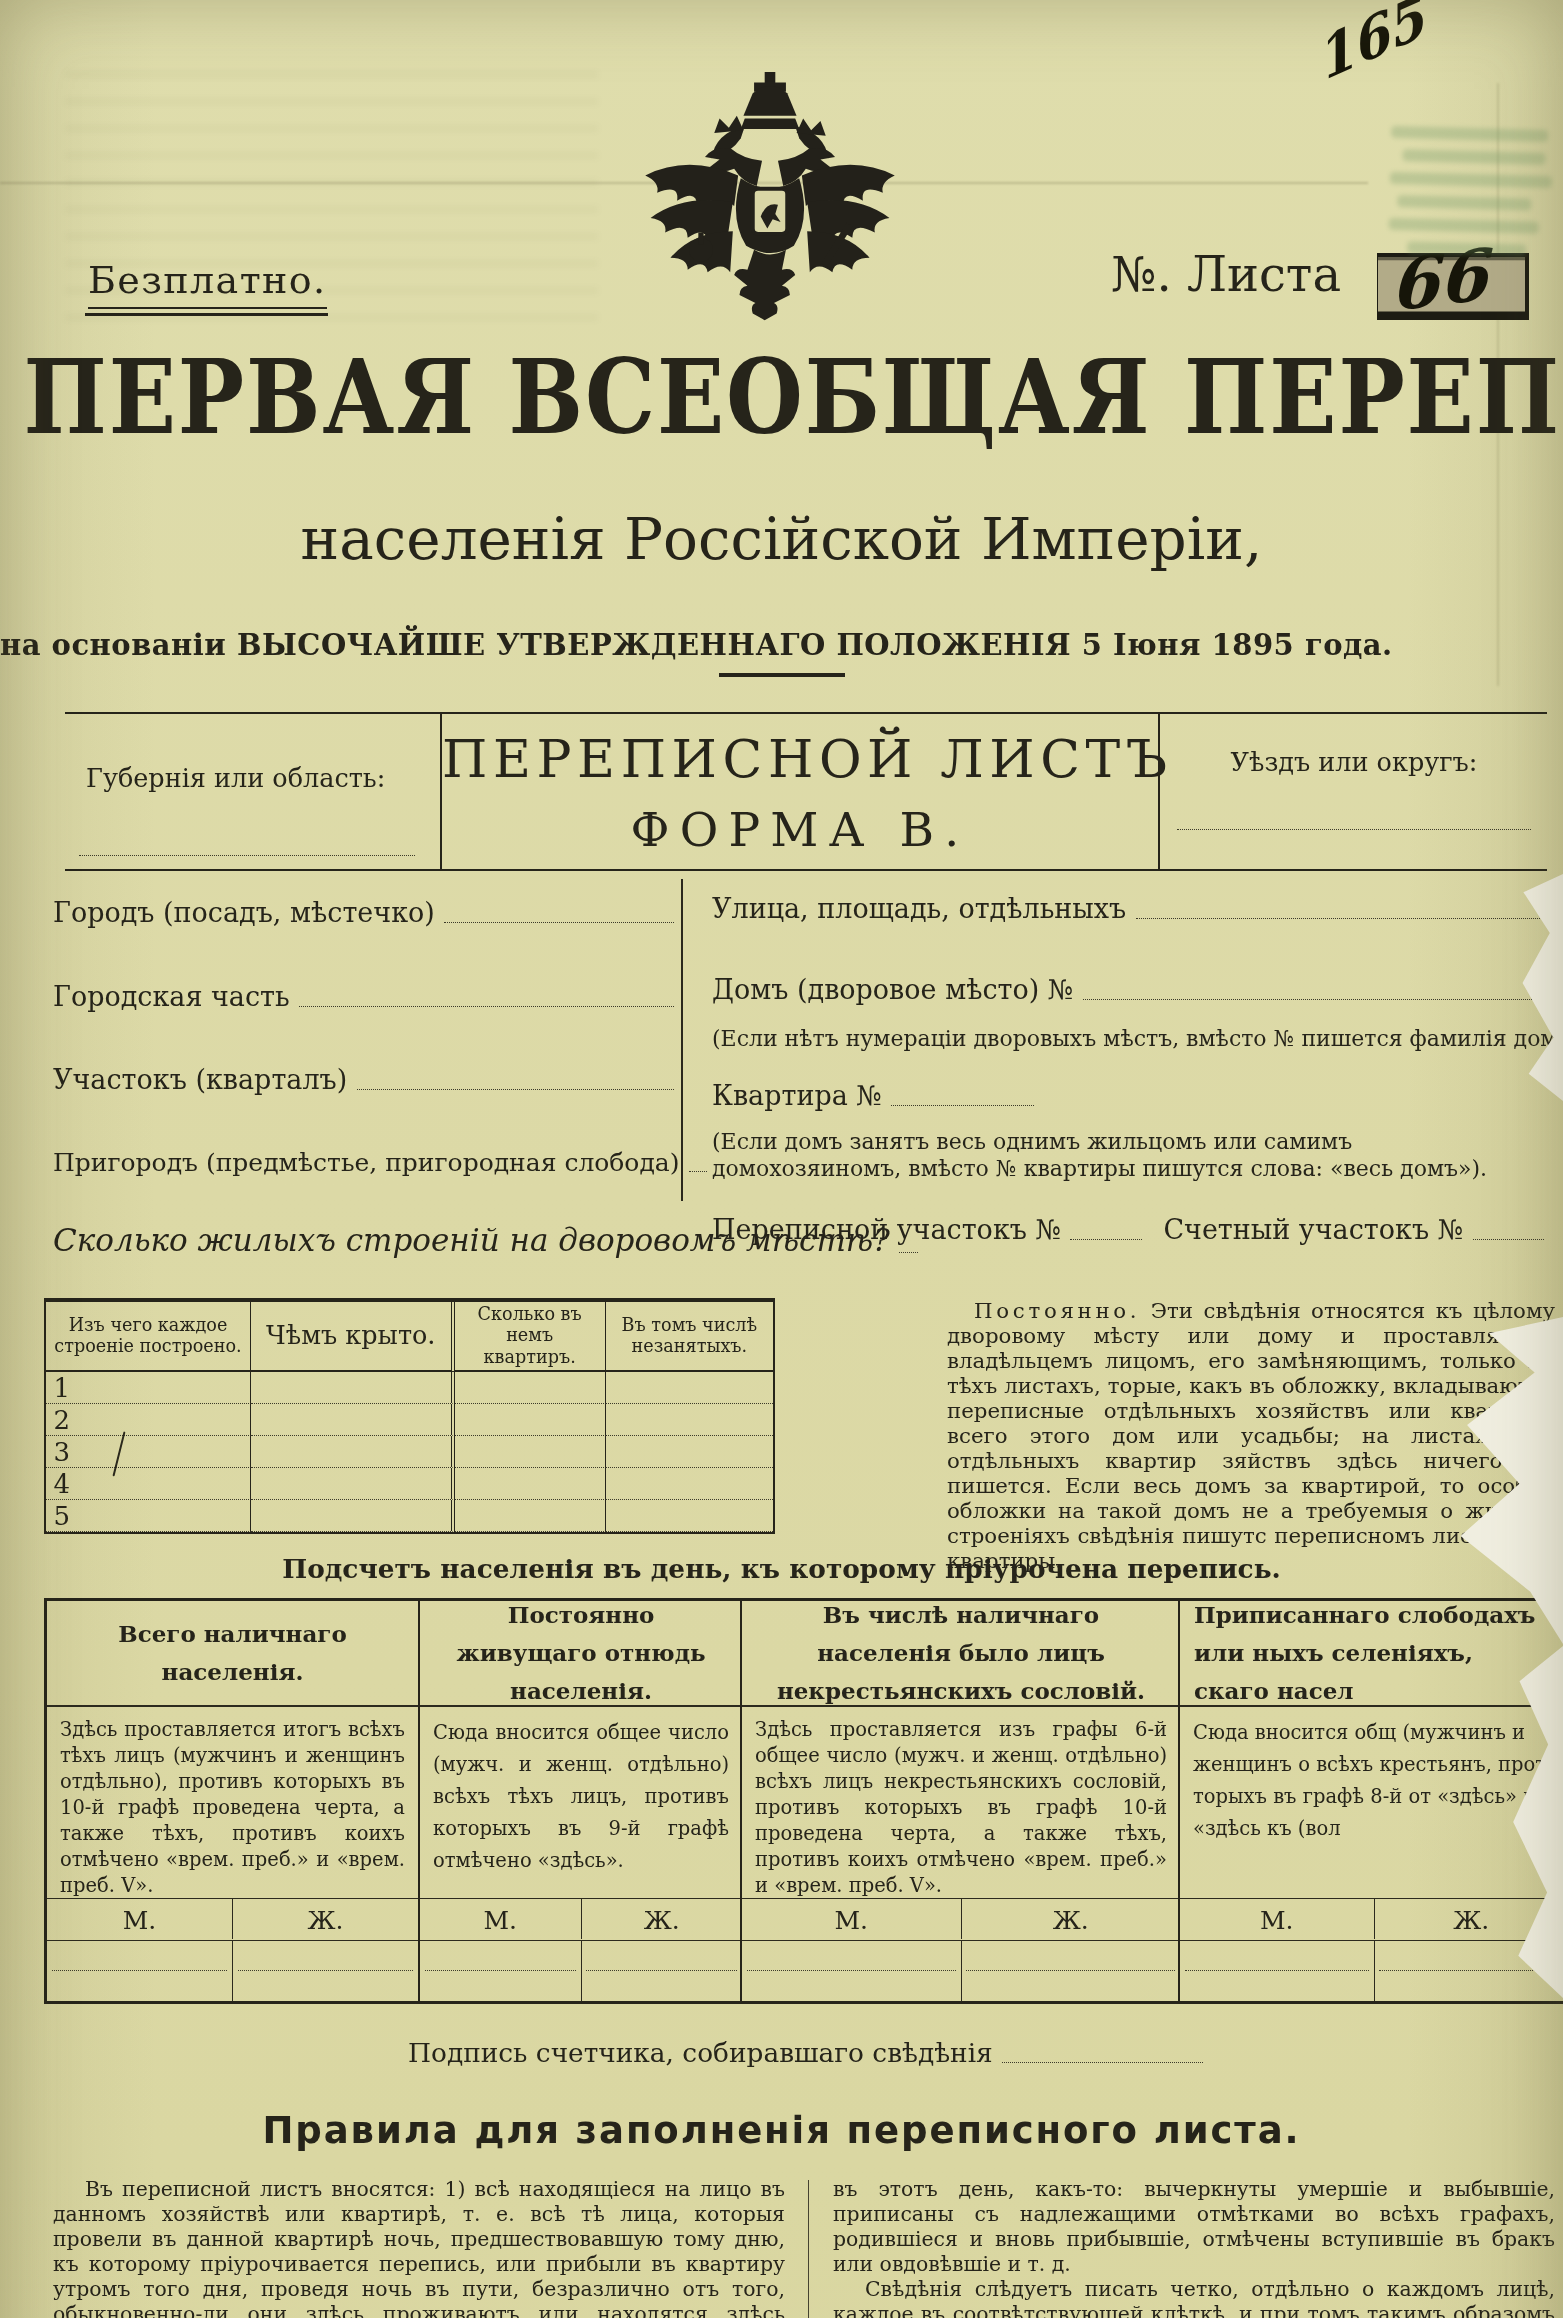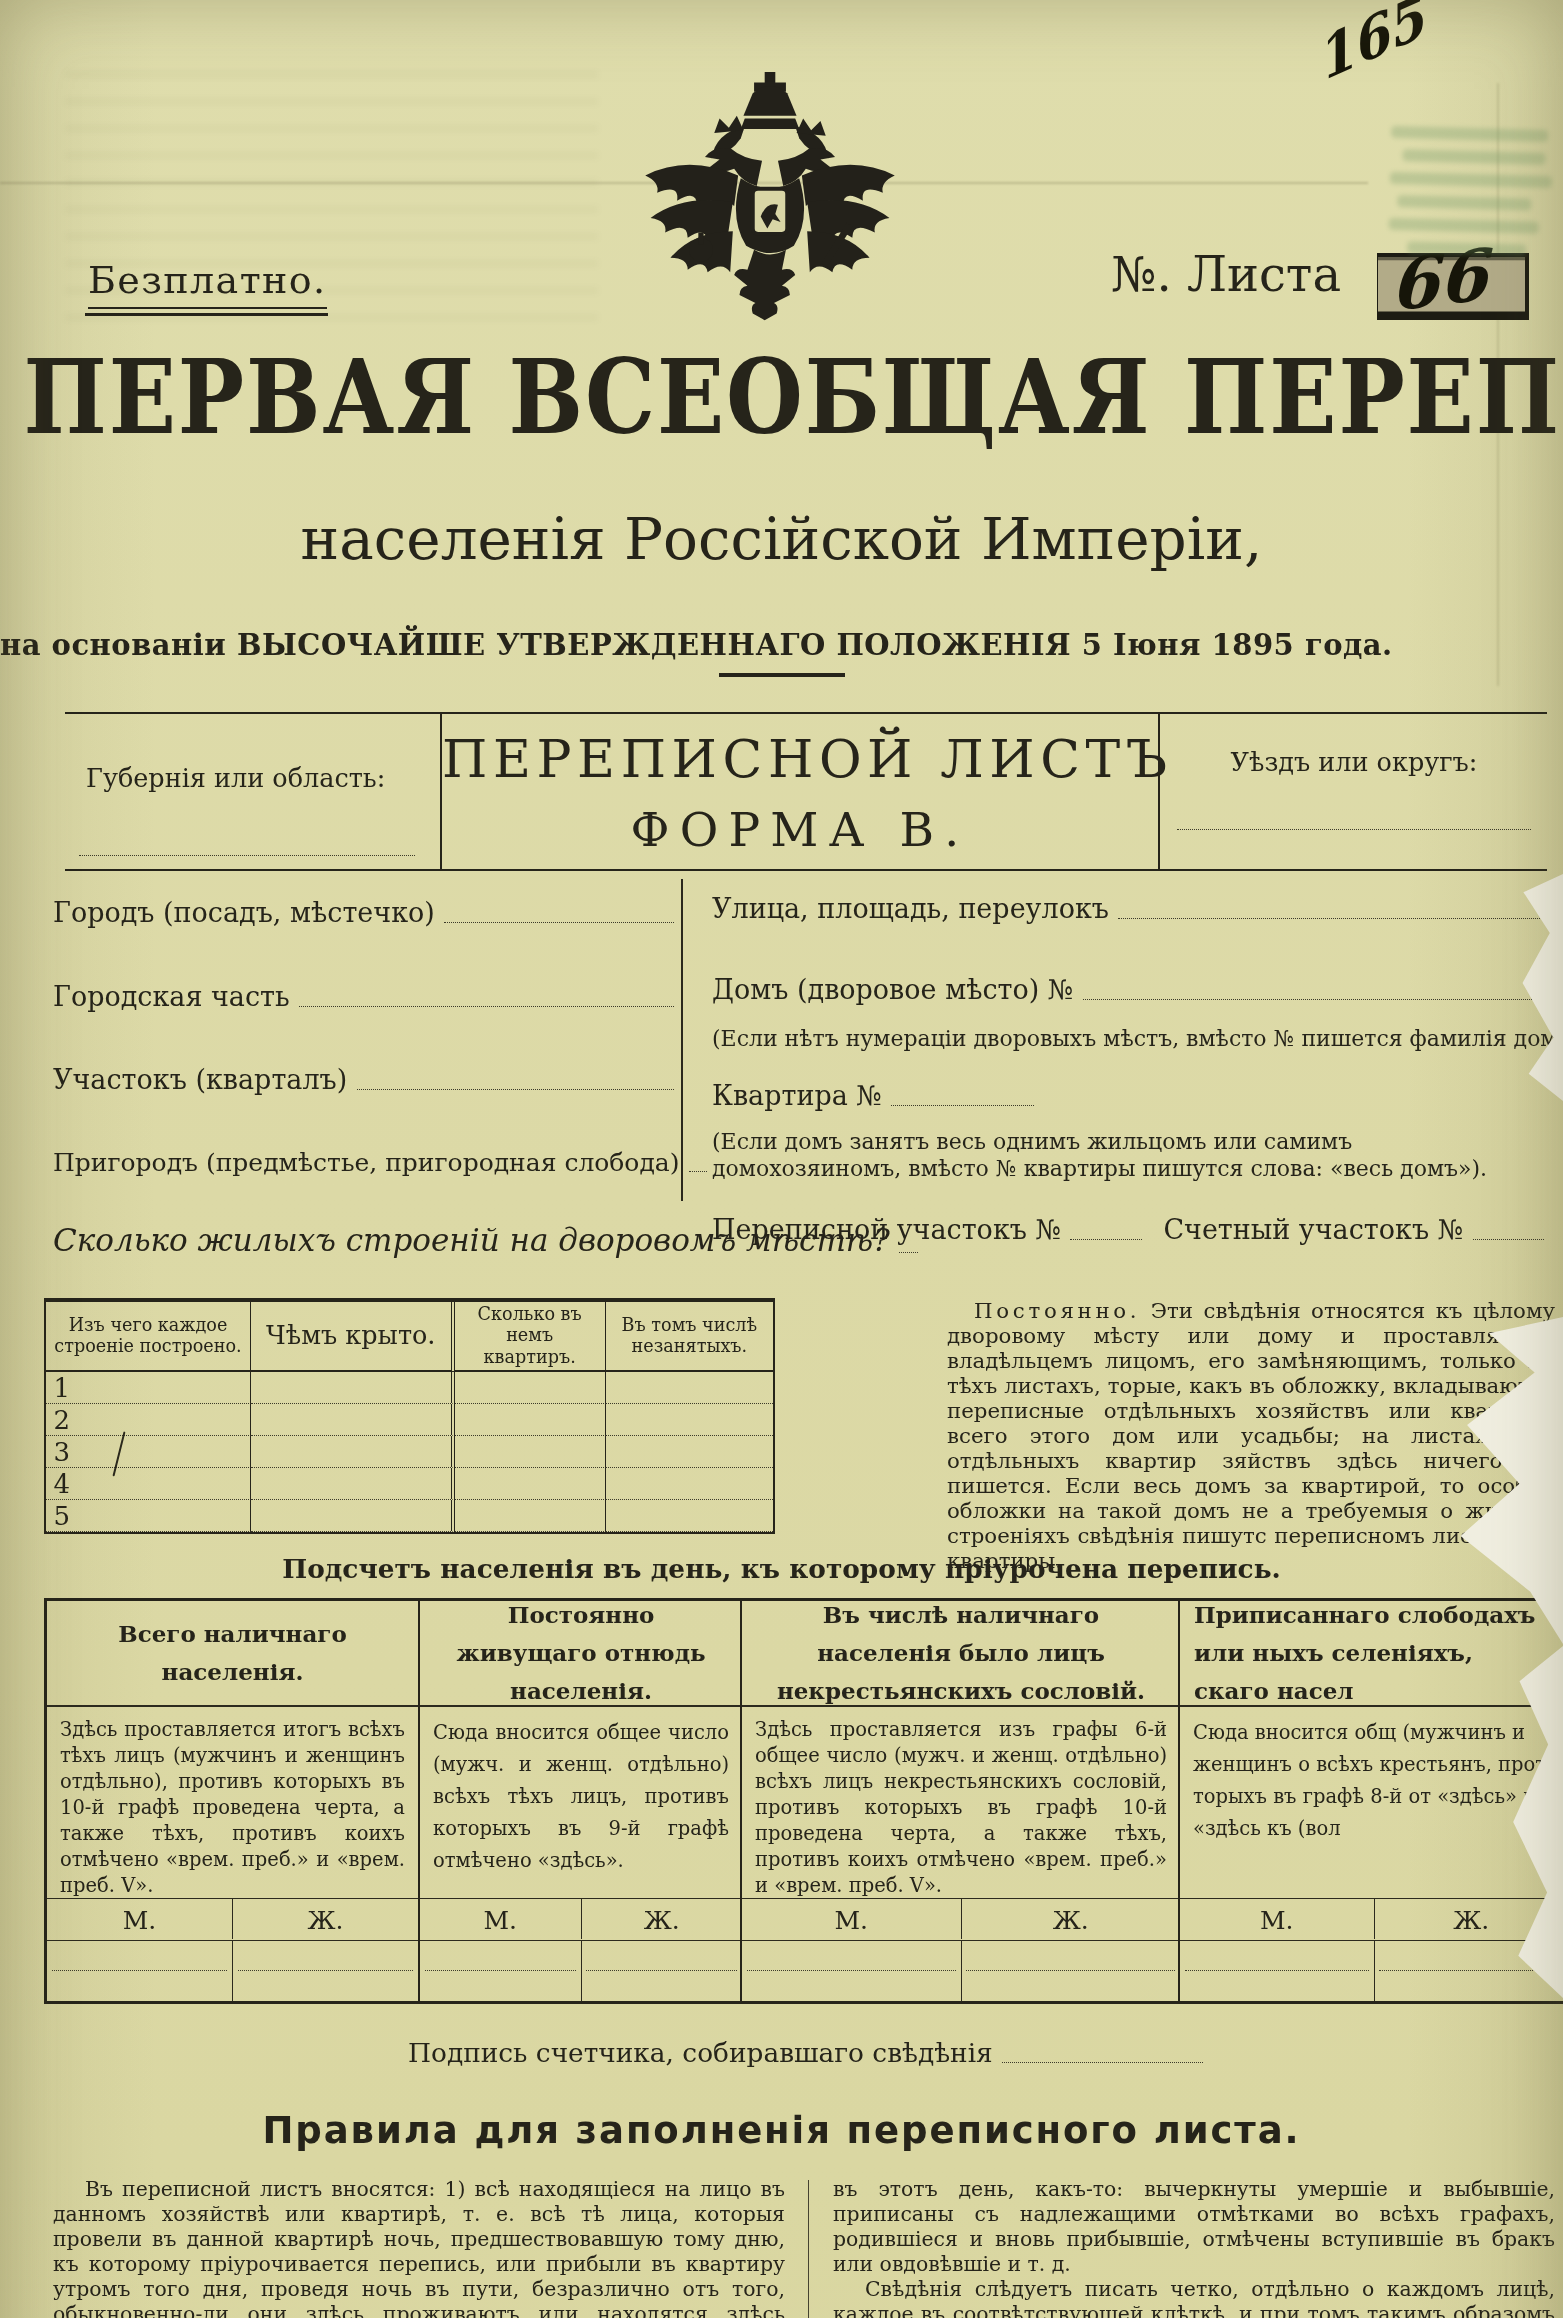--- a/index.html
+++ b/index.html
@@ -218,21 +218,21 @@
       <span class="dotfill"></span>
   </div>
   <div class="dotrow" style="left:53px;top:1148px;width:624px;font-size:25px">
     <span>Пригородъ (предмѣстье, пригородная слобода)</span>
       <span class="dotfill"></span>
   </div>
 
   <div class="addr-divider"></div>
 
   <div class="dotrow" style="left:712px;top:893px;width:849px">
-    <span>Улица, площадь, переулокъ</span>
+    <span>Улица, площадь, отдѣльныхъ</span>
       <span class="dotfill"></span>
   </div>
   <div class="dotrow" style="left:712px;top:974px;width:849px">
     <span>Домъ (дворовое мѣсто) №</span>
       <span class="dotfill"></span>
   </div>
   <div class="small-note nowrapcut" style="left:712px;top:1025px;width:851px">(Если нѣтъ нумераціи дворовыхъ мѣстъ, вмѣсто № пишется фамилія домовладѣльца)</div>
   <div class="dotrow" style="left:712px;top:1080px;width:325px">
     <span>Квартира №</span>
       <span class="dotfill"></span>

